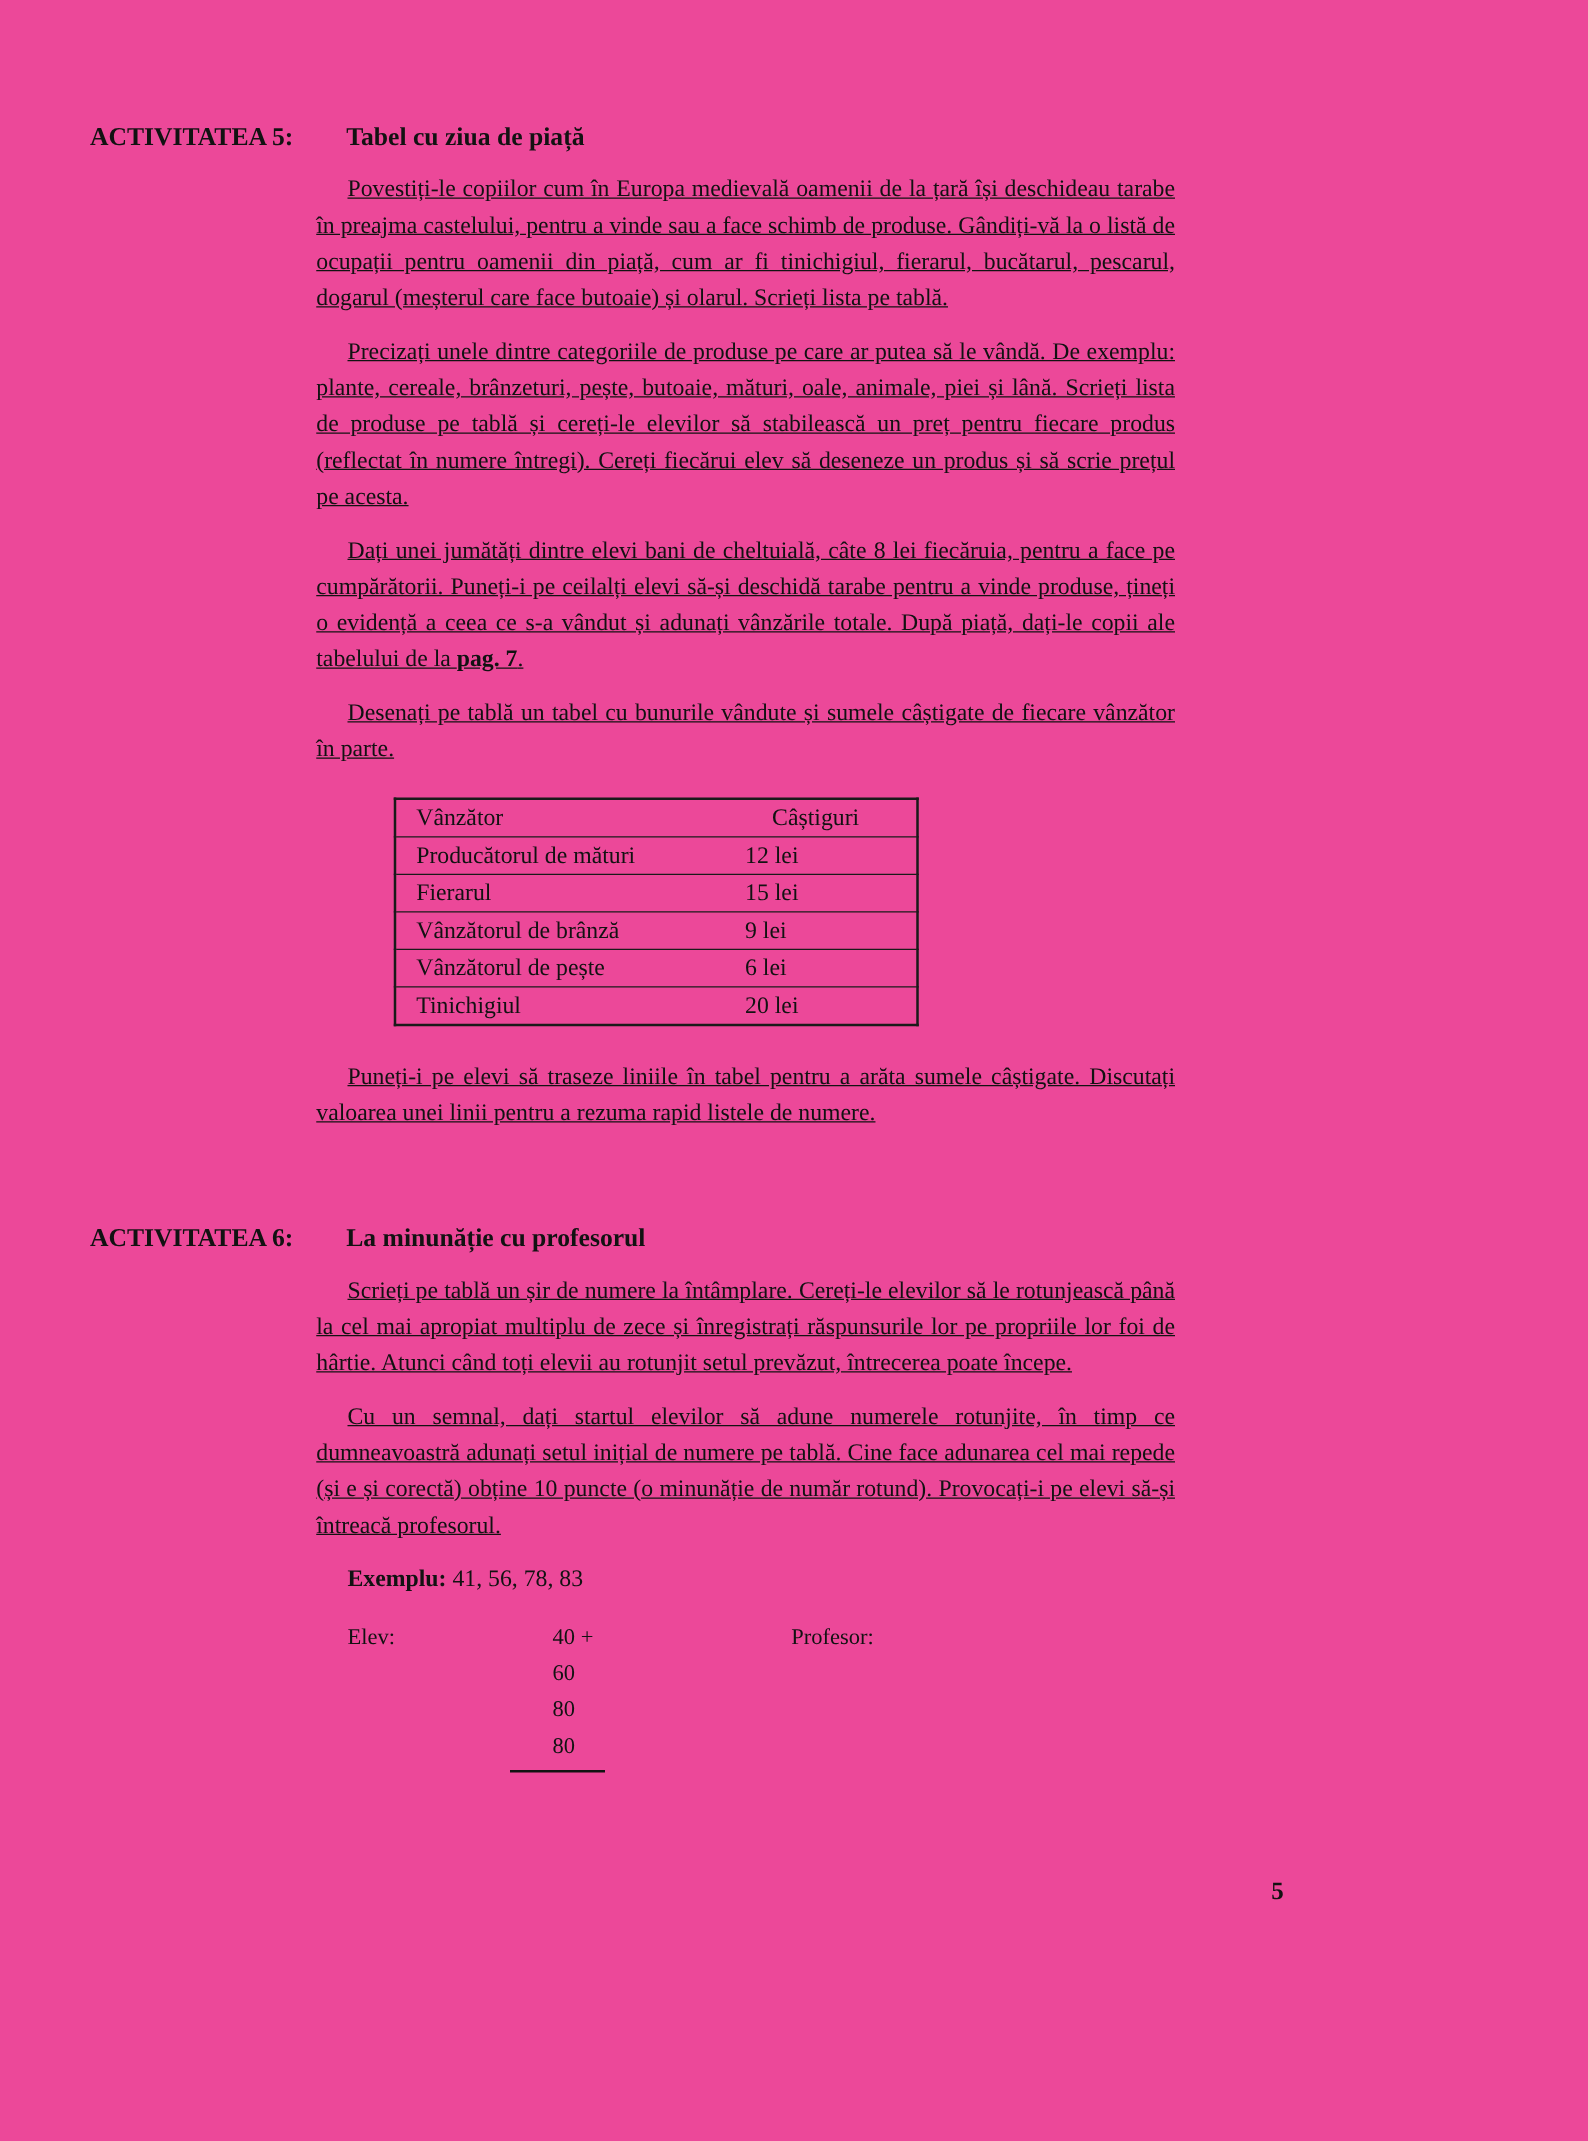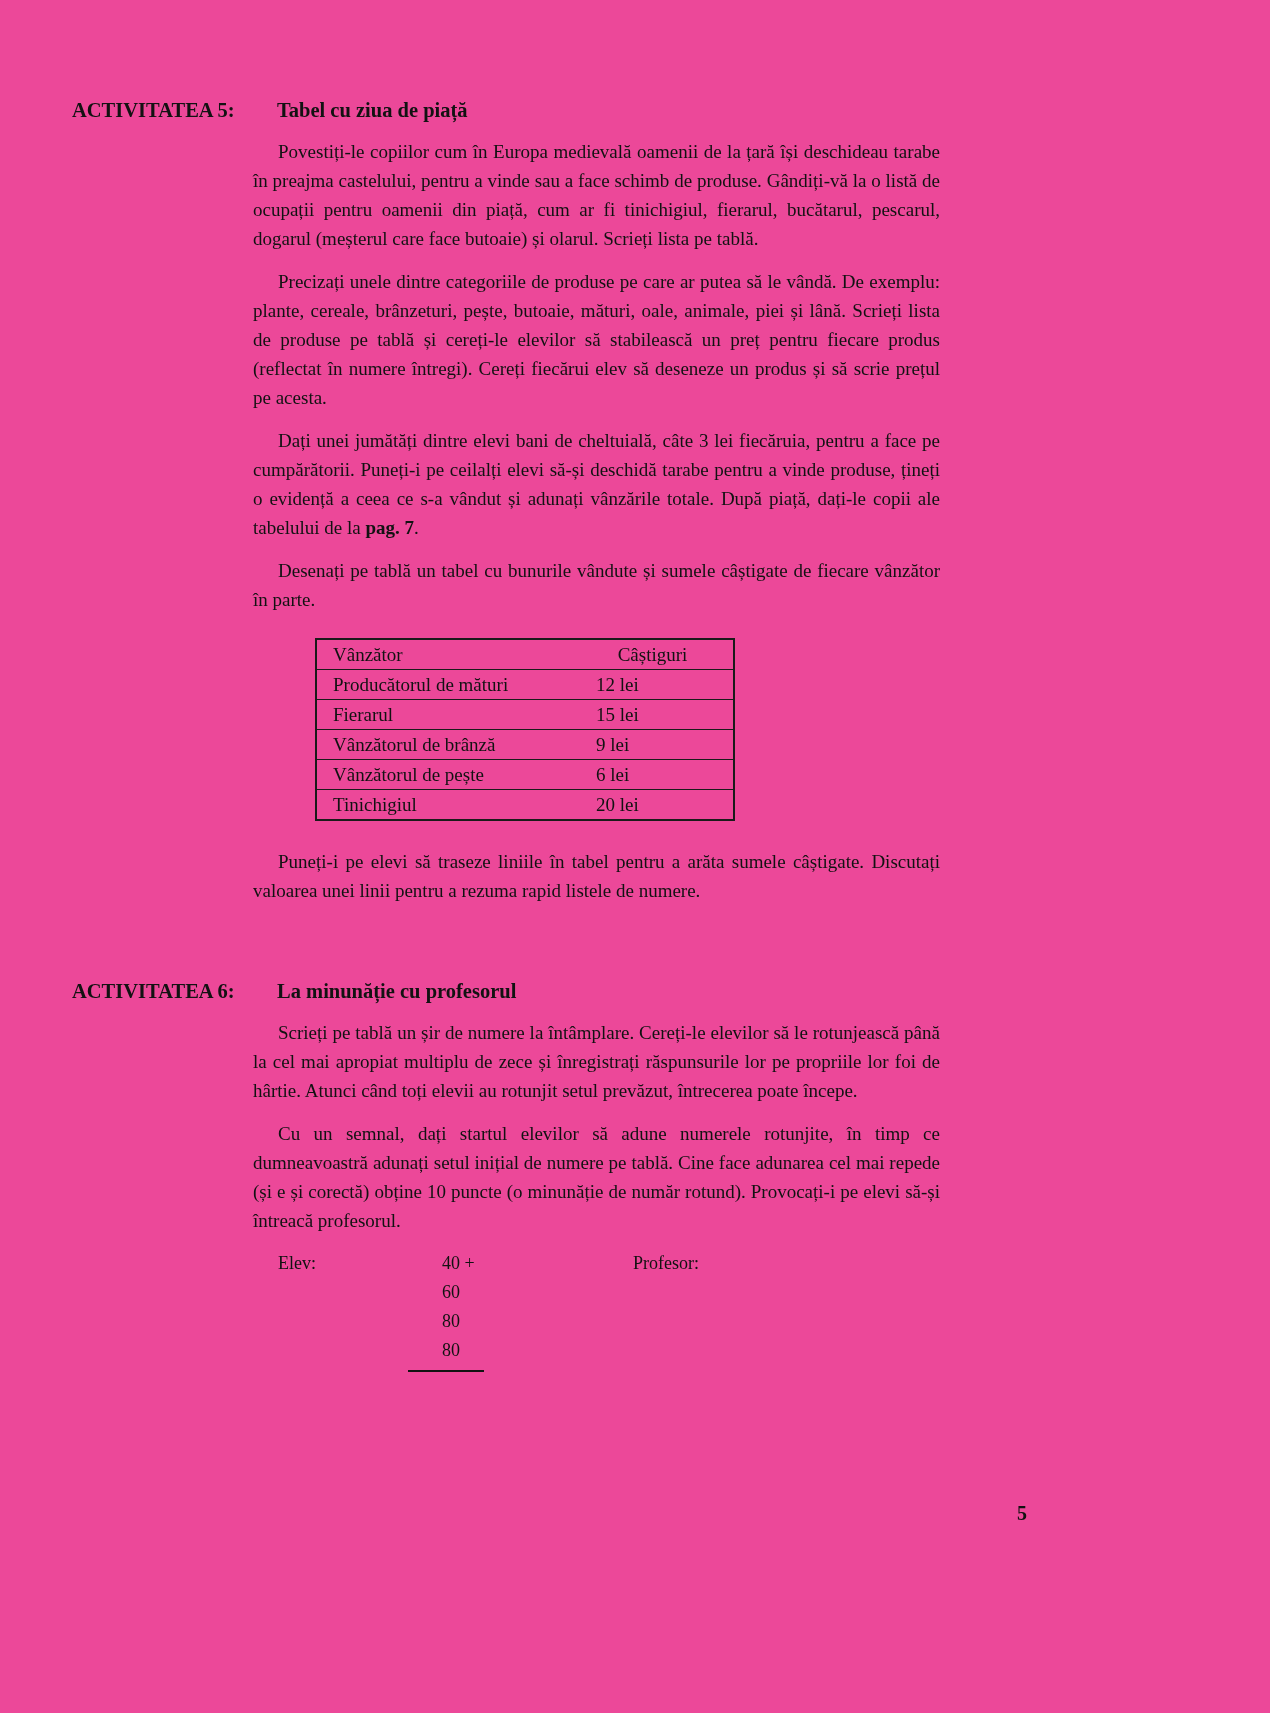--- a/index.html
+++ b/index.html
@@ -24,20 +24,21 @@
     margin-bottom: 12px;
   }
   .act-label { width: 205px; flex: none; }
   .body {
     margin-left: 181px;
     margin-bottom: 14px;
     font-size: 19px;
     line-height: 29px;
     text-align: justify;
     text-indent: 25px;
+    text-decoration: underline;
   }
   .body strong { font-weight: bold; }
   .market-table {
     border-collapse: collapse;
     margin: 24px 0 26px 243px;
     width: 420px;
     font-size: 19px;
   }
   .market-table tr { border-bottom: 1.5px solid #1a1a1a; padding-left: 20px; }
   .market-table { border: 2.5px solid #1a1a1a; }
@@ -88,21 +89,21 @@
   <section>
     <div class="activity-head">
       <span class="act-label">ACTIVITATEA 5:</span>
       <span class="act-title">Tabel cu ziua de piață</span>
     </div>
 
     <p class="body">Povestiți-le copiilor cum în Europa medievală oamenii de la țară își deschideau tarabe în preajma castelului, pentru a vinde sau a face schimb de produse. Gândiți-vă la o listă de ocupații pentru oamenii din piață, cum ar fi tinichigiul, fierarul, bucătarul, pescarul, dogarul (meșterul care face butoaie) și olarul. Scrieți lista pe tablă.</p>
 
     <p class="body">Precizați unele dintre categoriile de produse pe care ar putea să le vândă. De exemplu: plante, cereale, brânzeturi, pește, butoaie, mături, oale, animale, piei și lână. Scrieți lista de produse pe tablă și cereți-le elevilor să stabilească un preț pentru fiecare produs (reflectat în numere întregi). Cereți fiecărui elev să deseneze un produs și să scrie prețul pe acesta.</p>
 
-    <p class="body"><span>Dați unei jumătăți dintre elevi bani de cheltuială, câte 3 lei fiecăruia, pentru a face pe cumpărătorii. Puneți-i pe ceilalți elevi să-și deschidă tarabe pentru a vinde produse, țineți o evidență a ceea ce s-a vândut și adunați vânzările totale. După piață, dați-le copii ale tabelului de la </span><strong>pag. 7</strong><span>.</span></p>
+    <p class="body"><span>Dați unei jumătăți dintre elevi bani de cheltuială, câte 8 lei fiecăruia, pentru a face pe cumpărătorii. Puneți-i pe ceilalți elevi să-și deschidă tarabe pentru a vinde produse, țineți o evidență a ceea ce s-a vândut și adunați vânzările totale. După piață, dați-le copii ale tabelului de la </span><strong>pag. 7</strong><span>.</span></p>
 
     <p class="body">Desenați pe tablă un tabel cu bunurile vândute și sumele câștigate de fiecare vânzător în parte.</p>
 
     <table class="market-table">
       <thead>
         <tr>
           <th>Vânzător</th>
           <th class="earn-head">Câștiguri</th>
         </tr>
       </thead>
@@ -136,20 +137,21 @@
   <section class="section-6">
     <div class="activity-head">
       <span class="act-label">ACTIVITATEA 6:</span>
       <span class="act-title">La minunăție cu profesorul</span>
     </div>
 
     <p class="body">Scrieți pe tablă un șir de numere la întâmplare. Cereți-le elevilor să le rotunjească până la cel mai apropiat multiplu de zece și înregistrați răspunsurile lor pe propriile lor foi de hârtie. Atunci când toți elevii au rotunjit setul prevăzut, întrecerea poate începe.</p>
 
     <p class="body">Cu un semnal, dați startul elevilor să adune numerele rotunjite, în timp ce dumneavoastră adunați setul inițial de numere pe tablă. Cine face adunarea cel mai repede (și e și corectă) obține 10 puncte (o minunăție de număr rotund). Provocați-i pe elevi să-și întreacă profesorul.</p>
 
+    <p class="example"><strong>Exemplu:</strong> <span>41, 56, 78, 83</span></p>
 
     <div class="math-row">
       <div class="math-col col-student">
         <span class="label-student">Elev:</span>
         <div class="stack">
           <div class="num">40 +</div>
           <div class="num">60</div>
           <div class="num">80</div>
           <div class="num">80</div>
           <div class="sum-line"></div>

